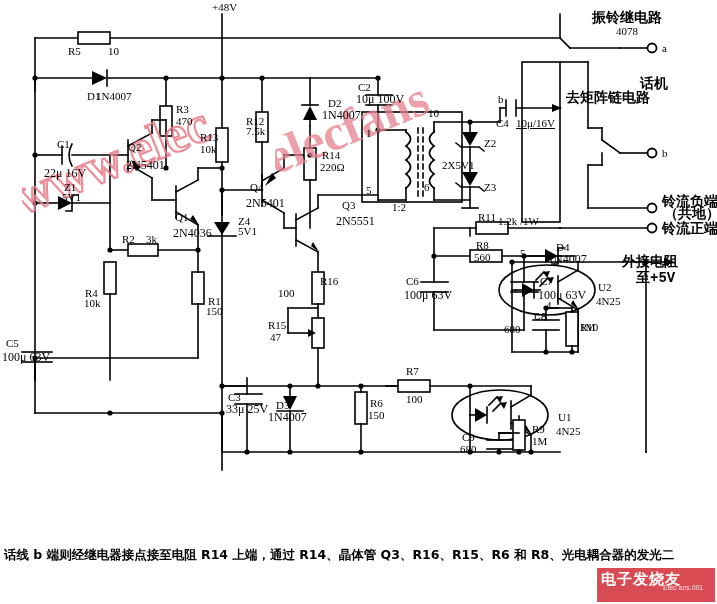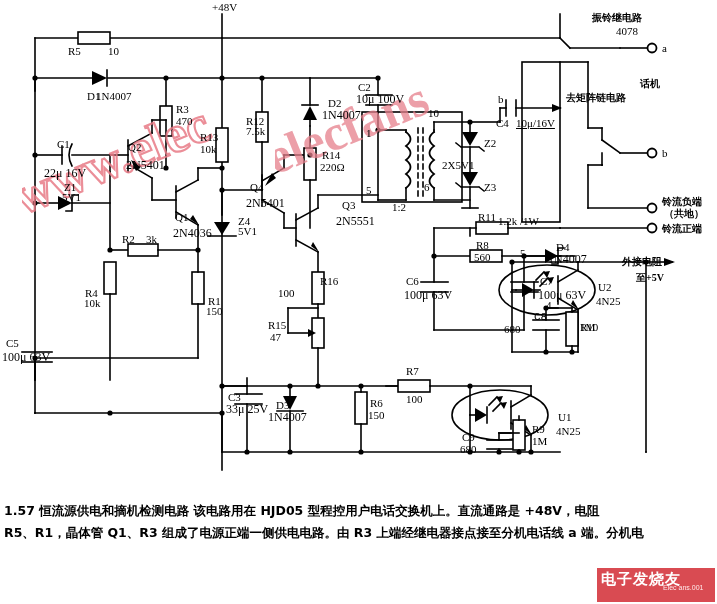--- a/index.html
+++ b/index.html
@@ -2,21 +2,21 @@
 <html><head>
 <meta charset="utf-8">
 <style>
   html,body{margin:0;padding:0;background:#ffffff;}
   body{width:717px;height:604px;position:relative;overflow:hidden;
        font-family:"Liberation Serif","DejaVu Serif",serif;color:#000;}
   #sheet{position:absolute;left:0;top:0;width:717px;height:604px;}
   #schematic{position:absolute;left:0;top:0;width:717px;height:490px;}
   .lbl{position:absolute;font-family:"Liberation Serif","DejaVu Serif",serif;
        font-size:11px;line-height:11px;color:#000;white-space:pre;letter-spacing:0px;}
-  .lbl.cn{font-family:Liberation Serif, serif;font-weight:700;font-size:10px;line-height:12px;}
+  .lbl.cn{font-family:Liberation Mono, monospace;font-weight:700;font-size:14px;line-height:12px;}
   .lbl.sm{font-size:12px;line-height:10px;}
   #caption{position:absolute;left:0;top:492px;width:717px;height:112px;}
   .cap-line{position:absolute;left:4px;width:712px;font-size:12.5px;line-height:13px;
             font-family:"DejaVu Sans","Liberation Sans",sans-serif;font-weight:700;
             color:#000;white-space:nowrap;}
   #wm1,#wm2{position:absolute;pointer-events:none;}
   #wm1{left:22px;top:105px;width:390px;height:150px;}
   #wm2{left:275px;top:55px;width:420px;height:160px;}
   .wm-text{fill:none;stroke:#e87b87;stroke-width:2.2;font-size:52px;
            font-family:"Liberation Serif","DejaVu Serif",serif;font-weight:700;opacity:.85;}
@@ -527,22 +527,21 @@
     <div class="lbl" style="left:662px;top:148px;">b</div>
     <div class="lbl cn" style="left:662px;top:196px;">铃流负端</div>
     <div class="lbl cn" style="left:664px;top:208px;">（共地）</div>
     <div class="lbl cn" style="left:662px;top:223px;">铃流正端</div>
 
     <div class="lbl cn" style="left:622px;top:256px;">外接电阻</div>
     <div class="lbl cn" style="left:636px;top:272px;">至+5V</div>
   </div>
 
   <div id="caption">
-    <div class="cap-line" style="top:12px;">1.57    恒流源供电和摘机检测电路    该电路用在 HJD05 型程控用户电话交换机上。直流通路是 +48V，电阻</div>
-    <div class="cap-line" style="top:34px;">R5、R1，晶体管 Q1、R3 组成了电源正端一侧供电电路。由 R3 上端经继电器接点接至分机电话线 a 端。分机电</div>
+    <div class="cap-line" style="top:56px;">话线 b 端则经继电器接点接至电阻 R14 上端，通过 R14、晶体管 Q3、R16、R15、R6 和 R8、光电耦合器的发光二</div>
   </div>
 
   <div id="logo">
     <div class="lg1">电子发烧友</div>
     <div class="lg2">Elec ans.001</div>
   </div>
 
 </div>
 
 </body></html>

